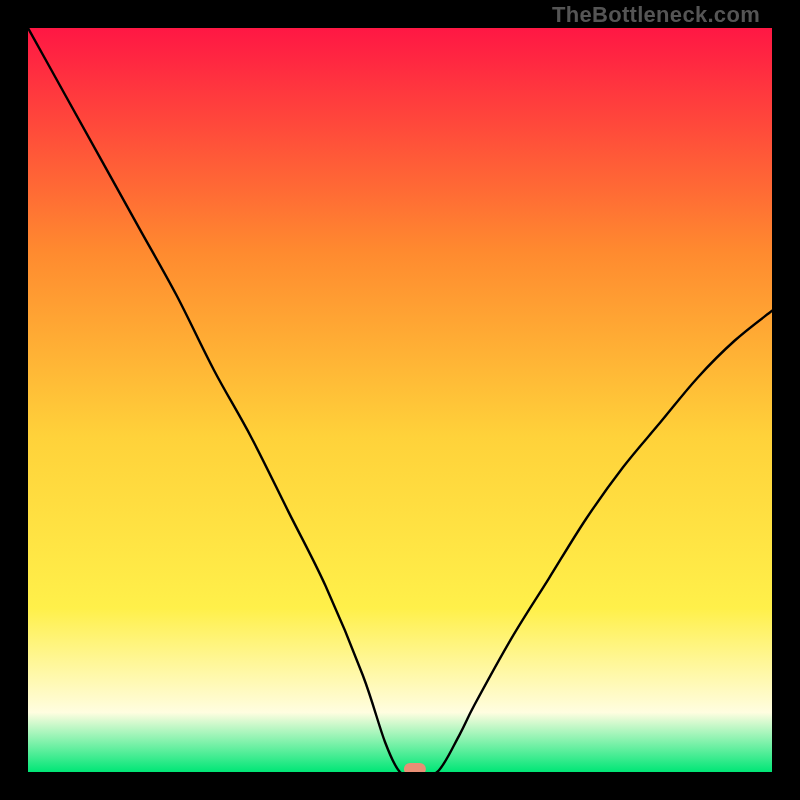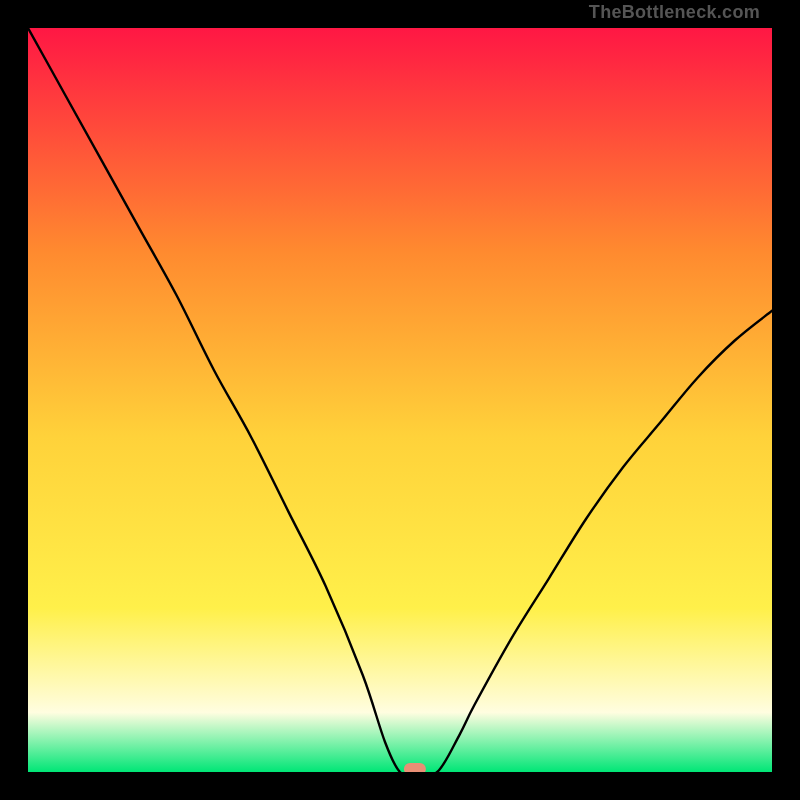--- a/index.html
+++ b/index.html
@@ -15,21 +15,21 @@
     position: relative;
     width: 800px;
     height: 800px;
     background: #000;
   }
   .watermark {
     position: absolute;
     top: 2px;
     right: 40px;
     color: #555;
-    font-size: 18px;
+    font-size: 22px;
     font-weight: bold;
     letter-spacing: 0.3px;
     z-index: 10;
   }
   .plot {
     position: absolute;
     left: 28px;
     top: 28px;
     width: 744px;
     height: 744px;

